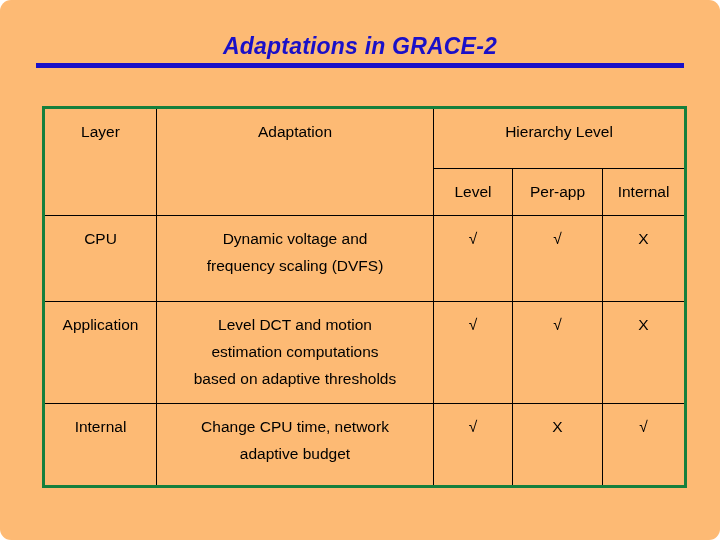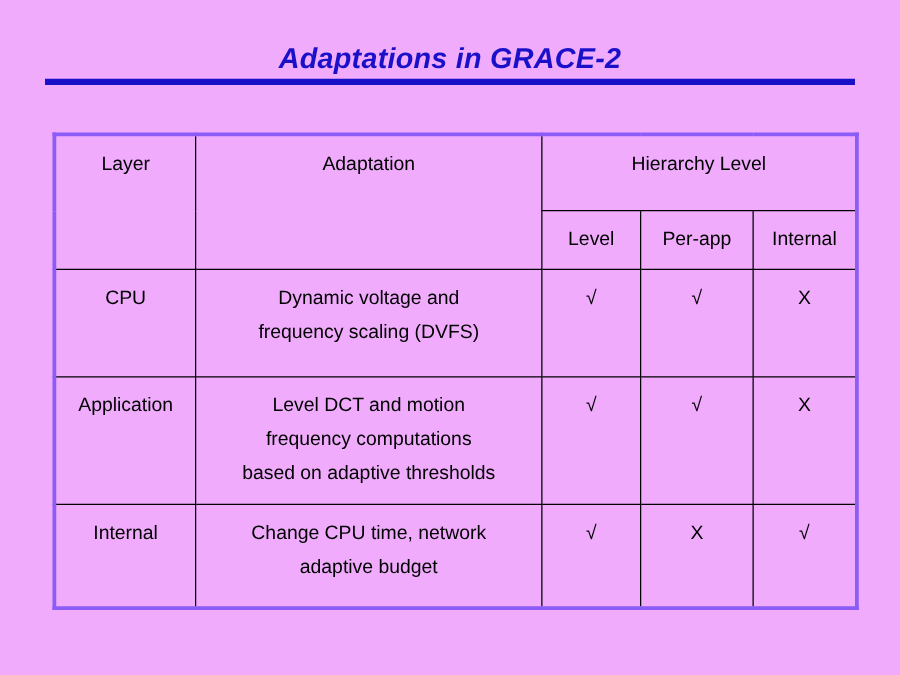--- a/index.html
+++ b/index.html
@@ -10,21 +10,22 @@
     width: 720px;
     height: 540px;
     background: #ffffff;
     font-family: "Liberation Sans", sans-serif;
     overflow: hidden;
   }
   .slide {
     position: relative;
     width: 720px;
     height: 540px;
-    background: #f0abfc;
+    background: #fdba74;
+    border-radius: 11px;
   }
   .slide-title {
     position: absolute;
     left: 36px;
     top: 33px;
     width: 648px;
     text-align: center;
     font-size: 23px;
     font-weight: bold;
     font-style: italic;
@@ -43,21 +44,21 @@
   .table-wrap {
     position: absolute;
     left: 42px;
     top: 106px;
     width: 642px;
   }
   table.grace-table {
     border-collapse: collapse;
     table-layout: fixed;
     width: 642px;
-    border: 3px solid #8b5cf6;
+    border: 3px solid #15803d;
   }
   table.grace-table td,
   table.grace-table th {
     border: 1.5px solid #000000;
     font-weight: normal;
     font-size: 15.5px;
     color: #000000;
     text-align: center;
     vertical-align: top;
     padding: 9px 4px 4px 4px;
@@ -131,21 +132,21 @@
           </td>
           <td class="mark mark-yes">√</td>
           <td class="mark mark-yes">√</td>
           <td class="mark mark-no">X</td>
         </tr>
 
         <tr class="row-app">
           <td>Application</td>
           <td>
             <span class="cell-text">Level DCT and motion</span>
-            <span class="cell-text">frequency computations</span>
+            <span class="cell-text">estimation computations</span>
             <span class="cell-text">based on adaptive thresholds</span>
           </td>
           <td class="mark mark-yes">√</td>
           <td class="mark mark-yes">√</td>
           <td class="mark mark-no">X</td>
         </tr>
 
         <tr class="row-sched">
           <td>Internal</td>
           <td>

